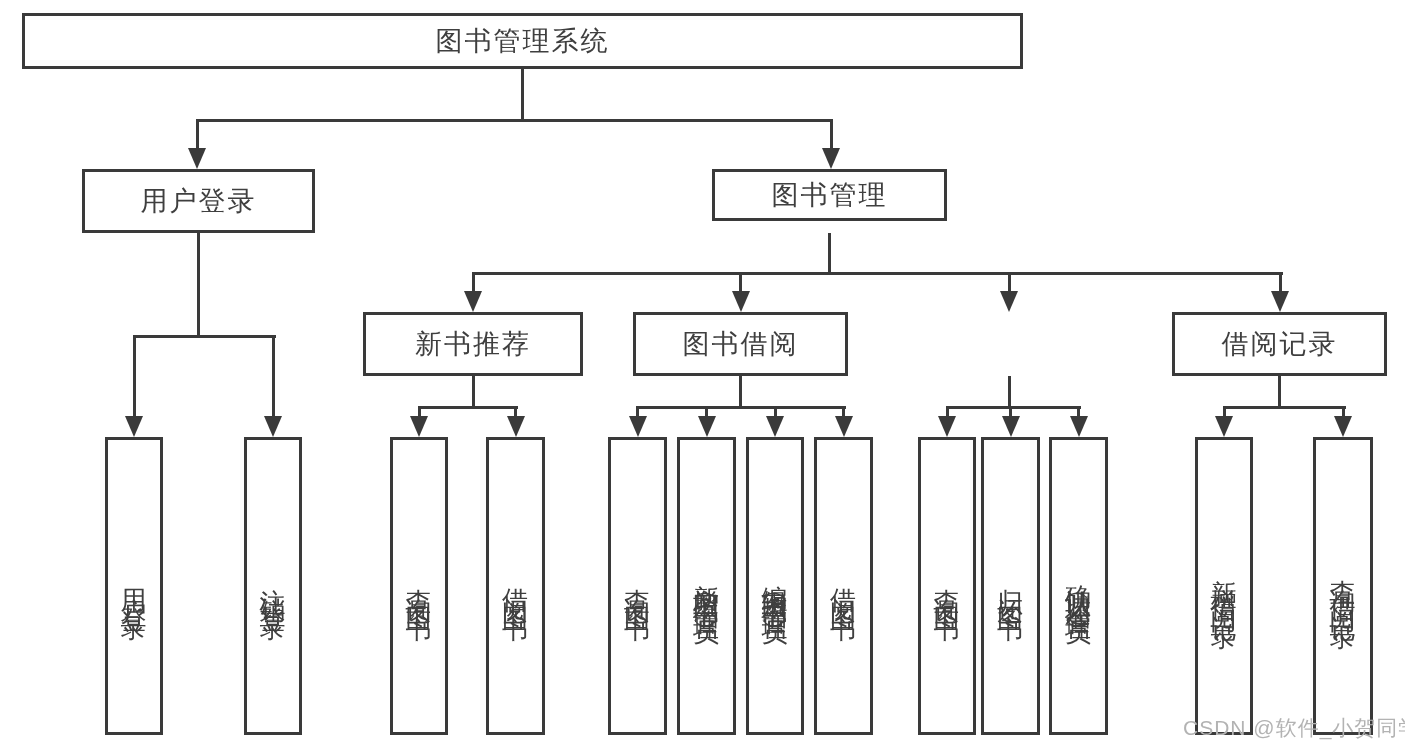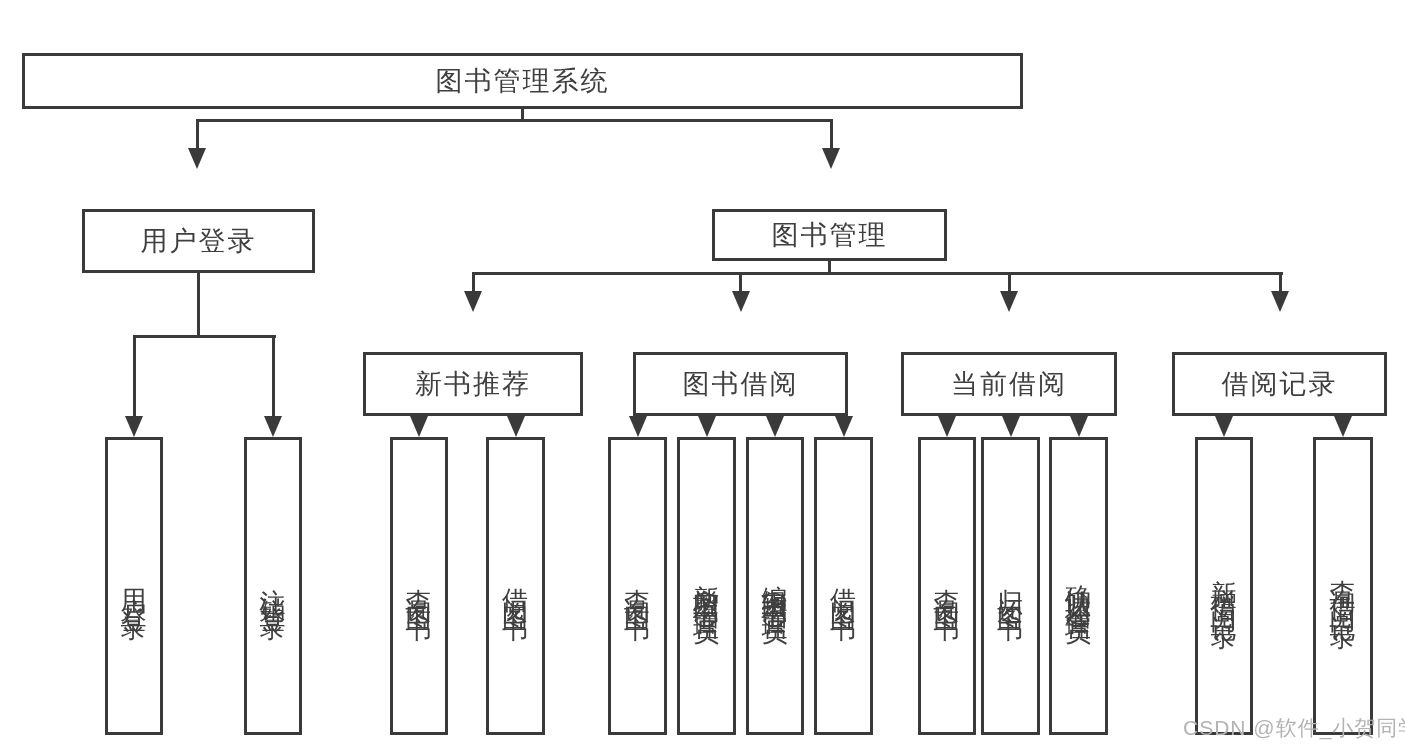--- a/index.html
+++ b/index.html
@@ -5,21 +5,21 @@
   * { margin:0; padding:0; box-sizing:border-box; }
   html,body { background:#ffffff; }
   .stage {
     position:relative; width:1405px; height:747px; background:#ffffff;
     font-family:"Liberation Sans", sans-serif; overflow:hidden;
   }
   .box {
     position:absolute; border:3px solid #3a3a3a; background:#ffffff;
     display:flex; align-items:center; justify-content:center; color:#3f3f3f;
   }
-  .hbox { font-size:27px; letter-spacing:2px;margin-top:40px; }
+  .hbox { font-size:27px; letter-spacing:2px; }
   .vbox { font-size:26px; }
   .vbox .vtext {
     writing-mode:vertical-rl; text-orientation:mixed;
     letter-spacing:9px; line-height:1; white-space:nowrap;
   }
   .vbox.long .vtext { letter-spacing:5px; }
   .line { position:absolute; background:#3a3a3a; }
   .arrow {
     position:absolute; width:0; height:0;
     border-left:9px solid transparent; border-right:9px solid transparent;
@@ -100,23 +100,20 @@
   <div class="box hbox" style="left:712px;top:169px;width:235px;height:52px">
     <span>图书管理</span>
   </div>
 
   <div class="box hbox" style="left:633px;top:312px;width:215px;height:64px">
     <span>图书借阅</span>
   </div>
   <div class="box hbox" style="left:363px;top:312px;width:220px;height:64px">
     <span>新书推荐</span>
   </div>
-  <div class="box hbox" style="left:901px;top:312px;width:216px;height:64px">
-    <span>当前借阅</span>
-  </div>
   <div class="box hbox" style="left:1172px;top:312px;width:215px;height:64px">
     <span>借阅记录</span>
   </div>
 
   <div class="box vbox" style="left:105px;top:437px;width:58px;height:298px">
     <span class="vtext">用户登录</span>
   </div>
   <div class="box vbox" style="left:244px;top:437px;width:58px;height:298px">
     <span class="vtext">注销登录</span>
   </div>

